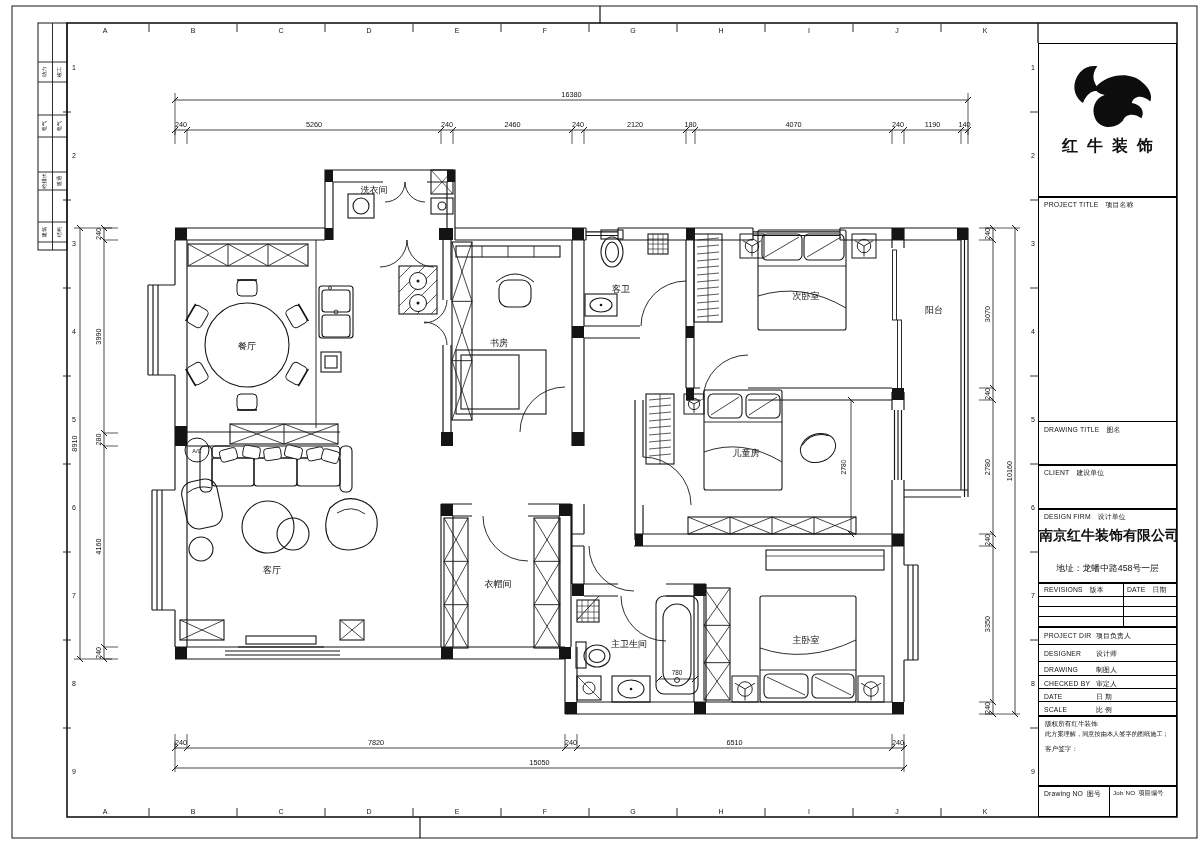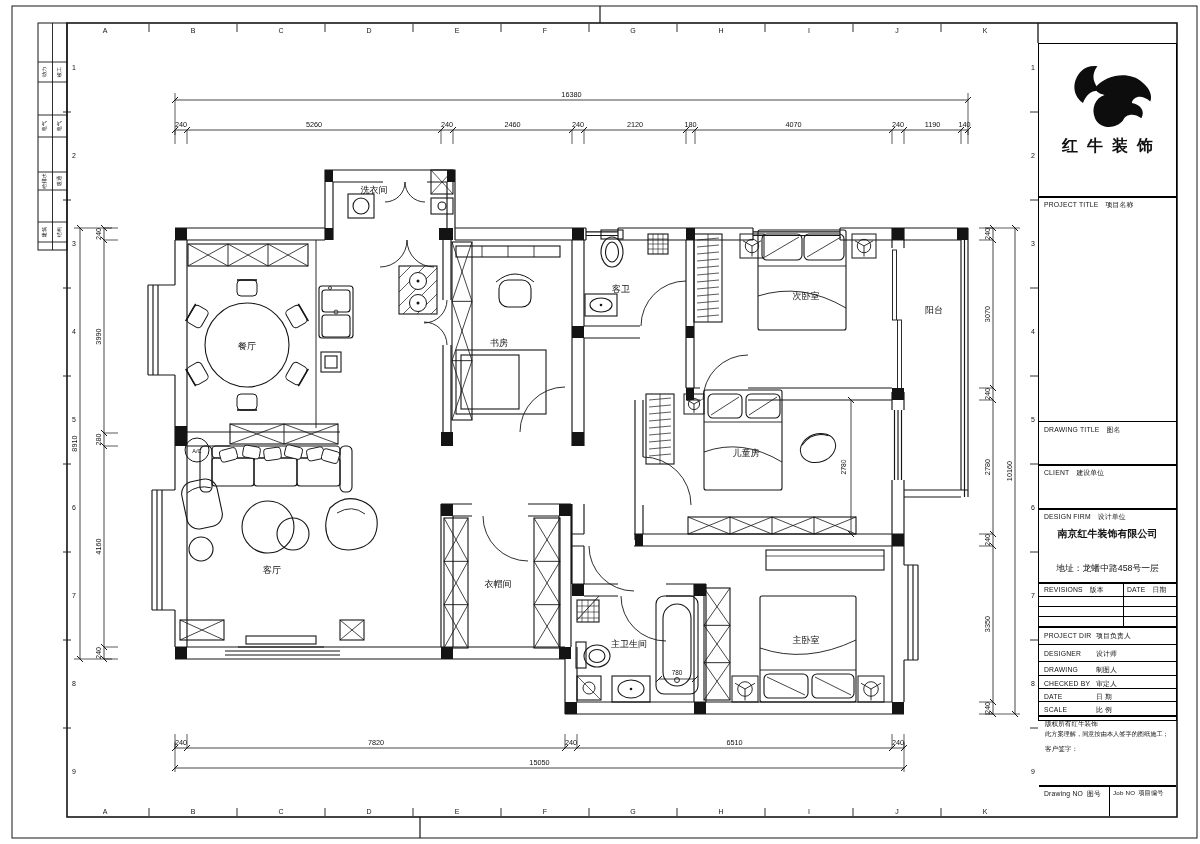--- a/index.html
+++ b/index.html
@@ -1,21 +1,21 @@
 <!DOCTYPE html>
 <html><head>
 <meta charset="utf-8">
 <style>
   html,body{margin:0;padding:0;background:#e8e8e8;}
   #page{position:relative;width:1200px;height:844px;background:#ffffff;
         font-family:"Liberation Sans",sans-serif;color:#111;overflow:hidden;}
   #plan{position:absolute;left:0;top:0;}
   svg text{font-family:"Liberation Sans",sans-serif;fill:#111;}
   
-  #tb{position:absolute;left:1038px;top:43px;width:139px;height:678px;
+  #tb{position:absolute;left:1038px;top:43px;width:139px;height:774px;
       border:1.5px solid #000;box-sizing:border-box;background:#fff;}
   #tb .hl{position:absolute;left:0;right:0;border-top:1px solid #000;}
   #tb .hl2{position:absolute;left:0;right:0;border-top:2px solid #000;}
   #tb .vl{position:absolute;border-left:1px solid #000;}
   .tb-lab{position:absolute;left:5px;font-size:6.8px;white-space:nowrap;letter-spacing:.2px;}
   .tb-lab .cn{margin-left:7px;}
   .tb-brand{position:absolute;left:0;width:100%;text-align:center;font-size:16px;
             letter-spacing:9px;text-indent:9px;font-weight:bold;}
   .tb-center{position:absolute;left:0;width:100%;text-align:center;white-space:nowrap;}
   .tb-logo{position:absolute;left:12px;top:14px;width:112px;height:74px;}
@@ -549,21 +549,21 @@
       <span>DRAWING TITLE</span><span class="cn">图名</span>
     </div>
     <div class="hl2" style="top:420px"></div>
     <div class="tb-lab" style="top:424px">
       <span>CLIENT</span><span class="cn">建设单位</span>
     </div>
     <div class="hl2" style="top:464px"></div>
     <div class="tb-lab" style="top:468px">
       <span>DESIGN FIRM</span><span class="cn">设计单位</span>
     </div>
-    <div class="tb-center" style="top:483px;font-size:10px;font-weight:bold">南京红牛装饰有限公司</div>
+    <div class="tb-center" style="top:483px;font-size:14px;font-weight:bold">南京红牛装饰有限公司</div>
     <div class="tb-center" style="top:519px;font-size:8.8px">地址：龙蟠中路458号一层</div>
     <div class="hl2" style="top:538px"></div>
     <div class="vl" style="left:84px;top:538px;height:44px"></div>
     <div class="tb-lab" style="top:541px">
       <span>REVISIONS</span><span class="cn">版本</span>
     </div>
     <div class="tb-lab" style="top:541px;left:88px">
       <span>DATE</span><span class="cn">日期</span>
     </div>
     <div class="hl" style="top:552px"></div>

